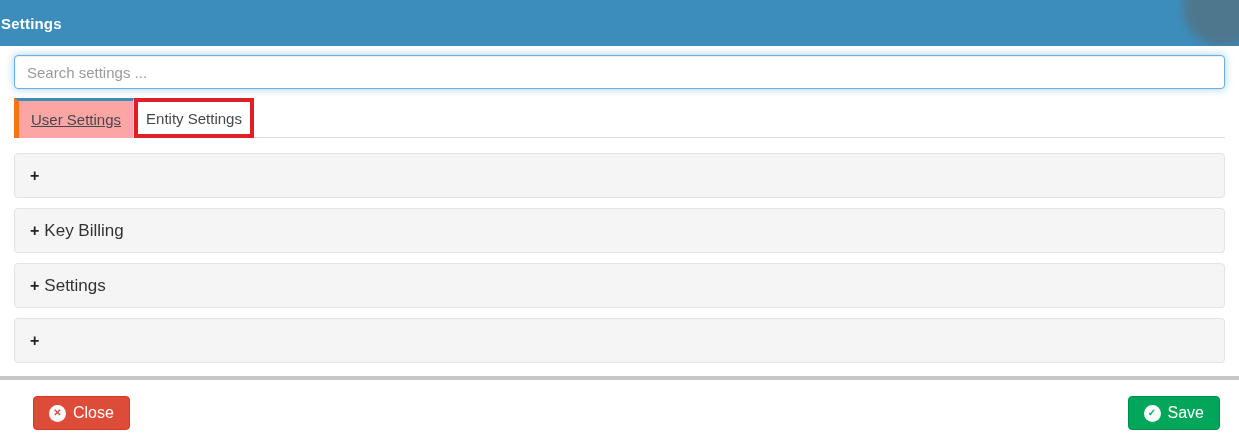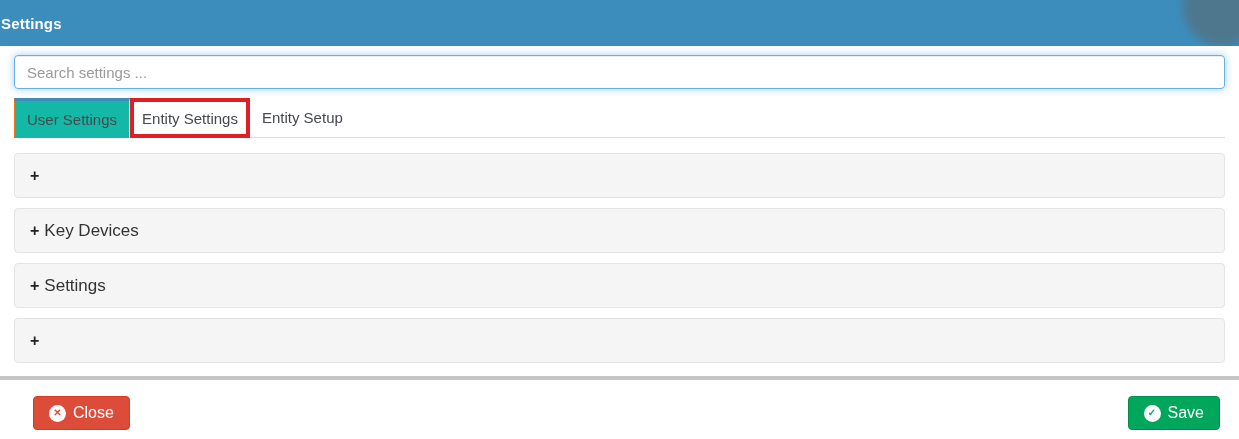--- a/index.html
+++ b/index.html
@@ -69,25 +69,26 @@
   .tab {
     display: flex;
     align-items: center;
     padding: 0 12px;
     font-size: 15px;
     color: #45494e;
     cursor: pointer;
     white-space: nowrap;
   }
   .tab.active {
-    background: #14b8a6;
+    background: #fca5a5;
     border-top: 3px solid #3c8dbc;
-    border-left: 1px solid #f97316;
+    border-left: 5px solid #f97316;
     border-right: 1px solid #dddddd;
     margin-bottom: -1px;
+    text-decoration: underline;
   }
   .tab.annotated {
     border: 4px solid #e01e25;
     padding: 16px 8px;
   }
 
   
   .panels { margin-top: 15px; }
   .panel {
     display: flex;
@@ -161,30 +162,29 @@
 
 <div class="content">
 
   <div class="search-wrap">
     <input class="search-input" type="text" placeholder="Search settings ..." style="">
   </div>
 
   <div class="tabs">
     <div class="tab active">User Settings</div>
     <div class="tab annotated">Entity Settings</div>
-    <div class="tab">Entity Setup</div>
   </div>
 
   <div class="panels">
     <div class="panel">
       <span class="panel-plus">+</span>
     </div>
     <div class="panel">
       <span class="panel-plus">+</span>
-      <span>Key Devices</span>
+      <span>Key Billing</span>
     </div>
     <div class="panel">
       <span class="panel-plus">+</span>
       <span>Settings</span>
     </div>
     <div class="panel">
       <span class="panel-plus">+</span>
     </div>
   </div>
 

